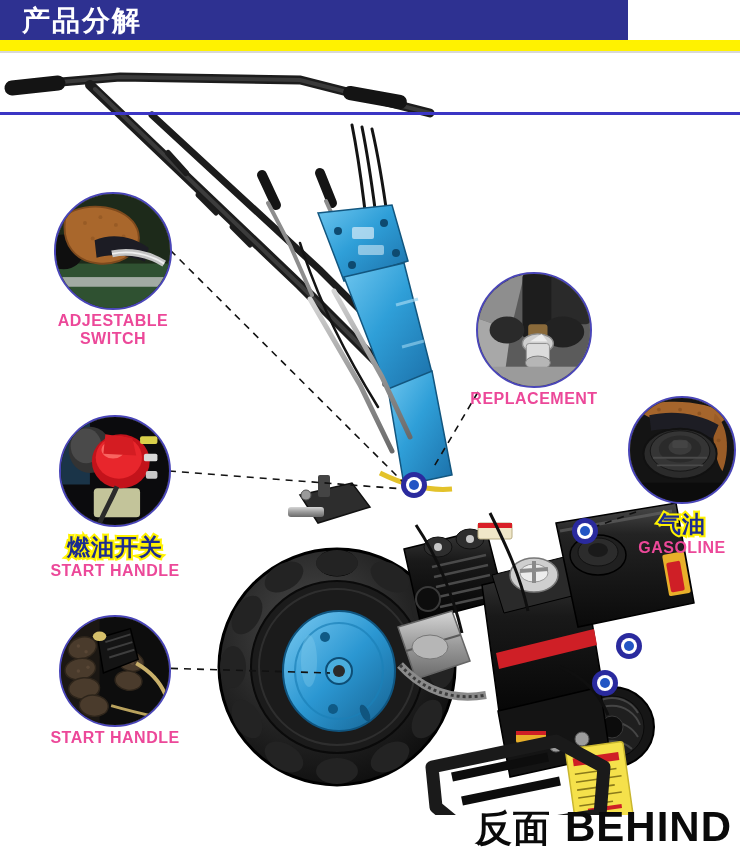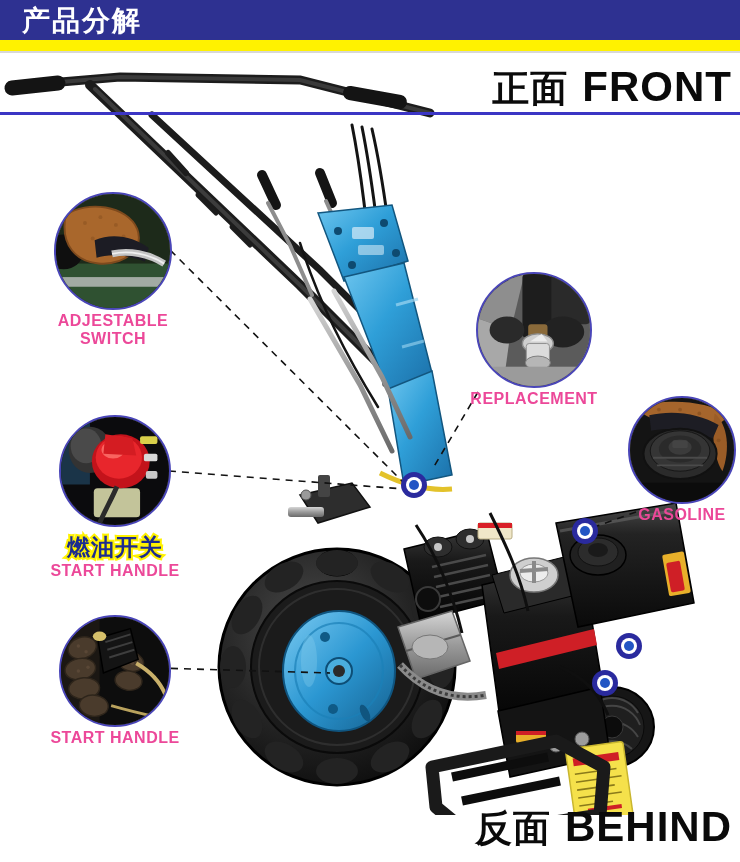--- a/index.html
+++ b/index.html
@@ -6,21 +6,21 @@
   html, body {
     width:740px; height:862px;
     background:#ffffff;
     font-family:"Liberation Sans", sans-serif;
     overflow:hidden;
   }
   #page { position:relative; width:740px; height:862px; background:#fff; }
 
   
   .header-bar{
-    position:absolute; left:0; top:0; width:740px; height:40px;
+    position:absolute; left:0; top:0; width:628px; height:40px;
     background:#2E3191;
   }
   .header-title{
     position:absolute; left:22px; top:4px;
     color:#ffffff; font-size:28px; font-weight:bold;
     letter-spacing:2px; line-height:34px;
     font-family:"DejaVu Sans","Liberation Sans",sans-serif;
   }
   .header-yellow{
     position:absolute; left:0; top:40px; width:740px; height:11px;
@@ -327,23 +327,20 @@
       <g stroke="#0f0f0f" stroke-width="3" fill="none">
         <path d="M416 470 C436 500, 452 536, 462 578"></path>
         <path d="M490 458 C506 490, 520 520, 528 556"></path>
         <path d="M560 612 C584 622, 600 640, 608 660"></path>
       </g>
 
       <path d="M380 418 C404 430, 428 436, 452 434" stroke="#e3c22a" stroke-width="5" fill="none"></path>
     </svg>
   </div>
 
-  <div class="side-title" id="title-front">
-    <span class="cn">正面</span><span class="en">FRONT</span>
-  </div>
 
   <div class="blue-rule"></div>
 
   <div class="side-title" id="title-behind">
     <span class="cn">反面</span><span class="en">BEHIND</span>
   </div>
 
   <svg id="leaders" xmlns="http://www.w3.org/2000/svg">
     <g stroke="#111" stroke-width="1.6" fill="none" stroke-dasharray="7 6">
 
@@ -515,16 +512,17 @@
         <ellipse cx="52" cy="53" rx="22" ry="14" fill="#2a2a2a"></ellipse>
         <ellipse cx="52" cy="51" rx="12" ry="8" fill="#3b3b3b"></ellipse>
         <g stroke="#4a4a4a" stroke-width="2" fill="none">
           <path d="M24 62 L80 62"></path>
           <path d="M28 70 L76 70"></path>
         </g>
         <rect x="44" y="44" width="16" height="8" rx="2" fill="#444"></rect>
         <rect x="0" y="88" width="108" height="20" fill="#0c0c0c"></rect>
       </svg>
     </div>
+    <div class="label-cn">气油</div>
     <div class="label-en">GASOLINE</div>
   </div>
 
 </div>
 
 </body></html>

